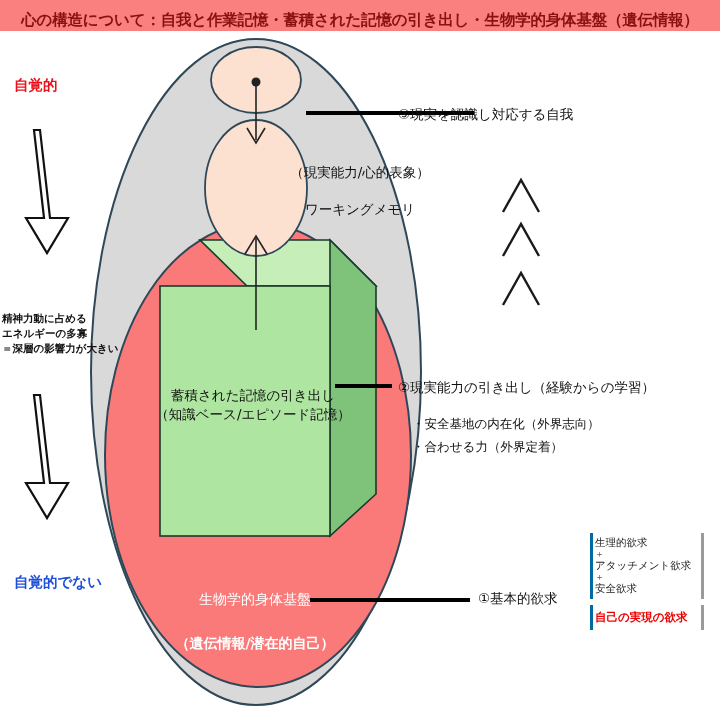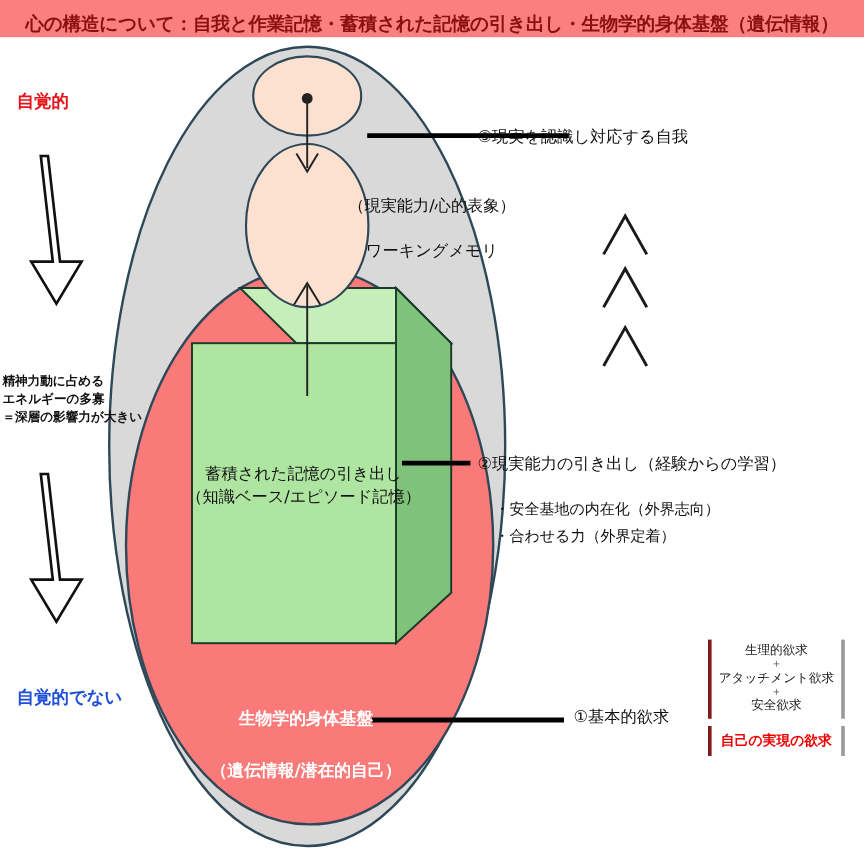--- a/index.html
+++ b/index.html
@@ -103,21 +103,21 @@
     font-size: 13.5px; color: #101010;
   }
   .t-cube2 {
     left: 155px; top: 408px; width: 196px;
     text-align: center;
     font-size: 13.5px; color: #101010;
   }
   .t-bio1 {
     left: 155px; top: 592px; width: 200px;
     text-align: center;
-    font-size: 14px; font-weight: bold; color: #ffffff;
+    font-size: 14px; font-weight: normal; color: #ffffff;
   }
   .t-bio2 {
     left: 150px; top: 636px; width: 210px;
     text-align: center;
     font-size: 14px; font-weight: bold; color: #ffffff;
   }
 
   
   .ann3 {
     left: 398px; top: 108px;
@@ -138,23 +138,22 @@
   }
   .bullets div { white-space: nowrap; }
 
   
   .needs-stack {
     position: absolute;
     left: 590px; top: 533px;
     width: 114px;
   }
   .needs-box {
-    border-left: 3px solid #7f1d1d;
+    border-left: 3px solid #0369a1;
     border-right: 3px solid #9a9a9a;
-    text-align: center;
     font-size: 10.5px;
     color: #1a1a1a;
     padding: 3px 2px;
     line-height: 1.32;
     box-sizing: border-box;
   }
   .needs-box.gap { margin-top: 6px; }
   .needs-box .plus {
     display: block;
     font-size: 9px;

